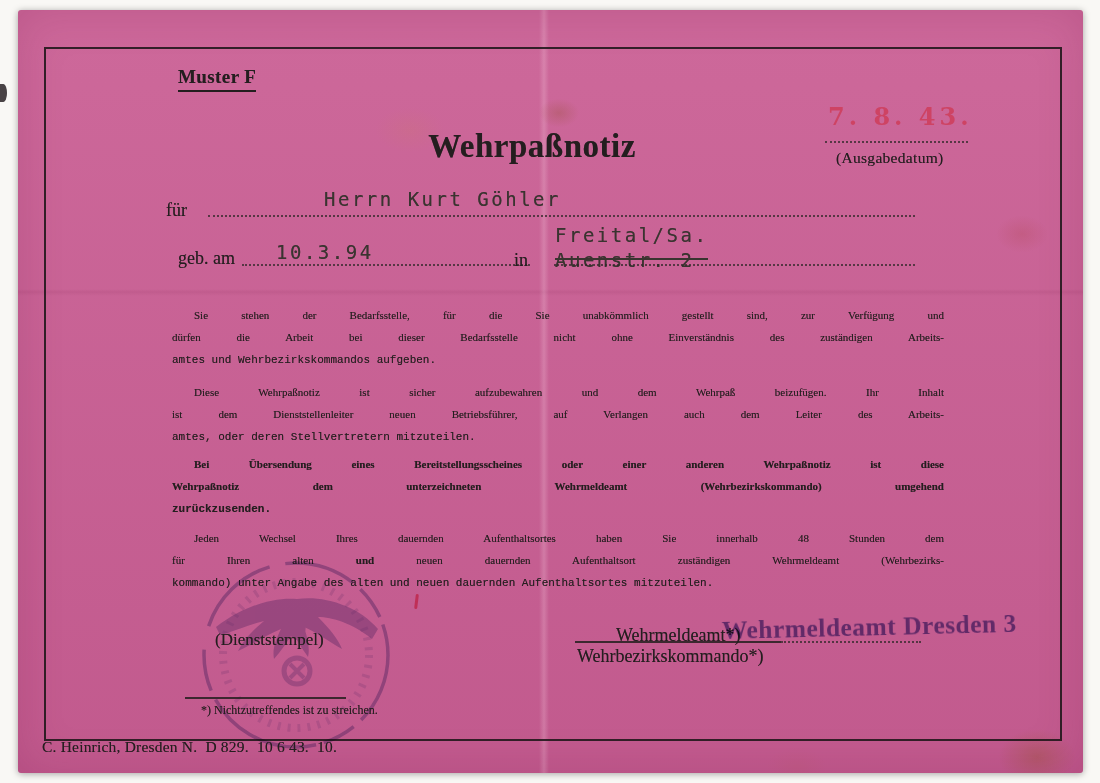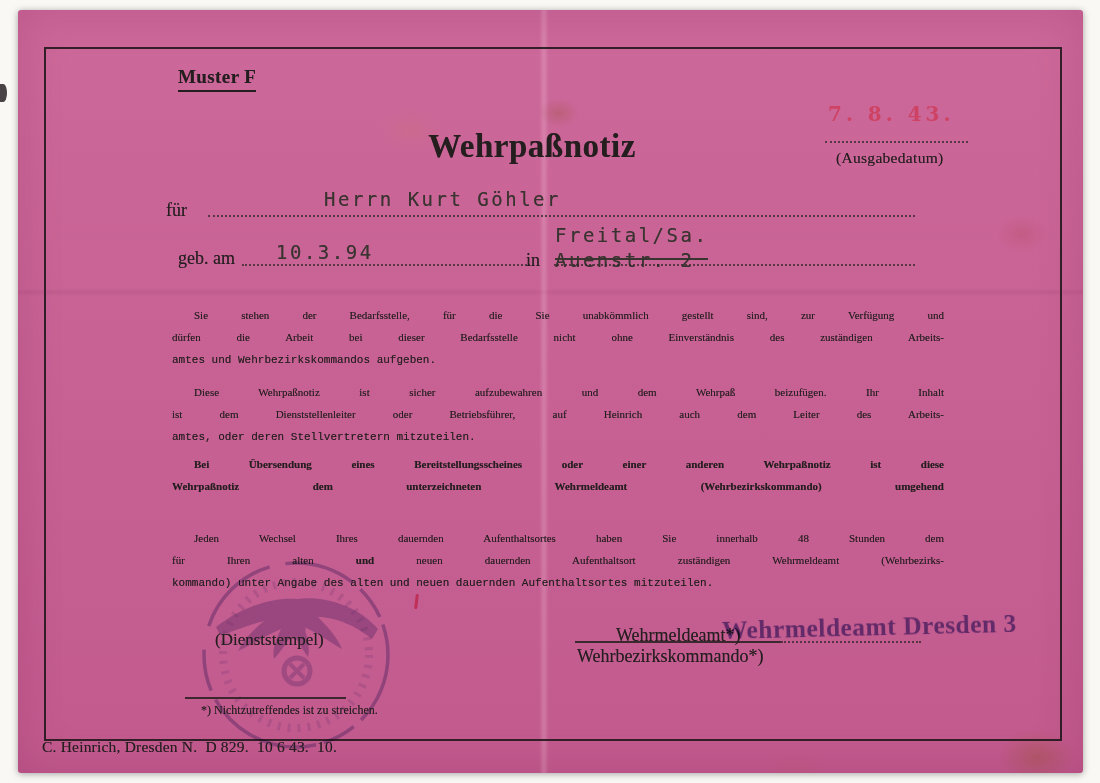--- a/index.html
+++ b/index.html
@@ -30,21 +30,21 @@
   .typed{font-family:"DejaVu Sans Mono",monospace;font-size:19px;letter-spacing:2.5px;color:#3a3430;
          text-shadow:0 0 .6px rgba(58,52,48,.6);}
   .typed-underline{border-bottom:2px solid #3a3430;padding-bottom:12px;}
   .para{width:772px;font-size:11px;line-height:22.4px;text-align:justify;}
   .para .line{text-align:justify;text-align-last:justify;white-space:nowrap;}
   .para .line.last{text-align-last:left;font-family:Liberation Mono, monospace;}
   .para .line.indent{padding-left:22px;}
   .para.bold{font-weight:700;}
   .bold-inline{font-weight:700;}
   .office{font-size:18px;}
-  .stamp-red{font-family:"DejaVu Serif",serif;font-size:20px;letter-spacing:4px;color:rgba(206,58,84,.78);
+  .stamp-red{font-family:"DejaVu Serif",serif;font-size:24px;letter-spacing:4px;color:rgba(206,58,84,.78);
              filter:blur(.4px);font-weight:700;}
   .stamp-purple{font-size:26px;font-weight:700;letter-spacing:.5px;color:rgba(99,83,168,.82);
                 transform:rotate(-1.4deg) scaleX(.98);transform-origin:left center;filter:blur(.5px);
                 mix-blend-mode:multiply;white-space:nowrap;}
   .red-tick{width:3px;height:15px;background:rgba(190,28,62,.7);transform:rotate(7deg);border-radius:2px;}
   .footnote{font-size:12px;}
   .printer{font-size:15.5px;letter-spacing:.2px;white-space:pre;}
   .seal{mix-blend-mode:multiply;opacity:.8;filter:blur(.7px);}
 </style>
 </head>
@@ -65,39 +65,40 @@
     <div class="abs ink small-label" style="left:818px;top:139px;">(Ausgabedatum)</div>
 
     <div class="abs ink field-label" style="left:148px;top:190px;">für</div>
     <div class="abs typed" style="left:306px;top:178px;">Herrn Kurt Göhler</div>
     <div class="abs dots" style="left:190px;top:205px;width:707px;"></div>
 
     <div class="abs typed typed-underline" style="left:537px;top:214px;">Freital/Sa.</div>
     <div class="abs ink field-label" style="left:160px;top:238px;">geb. am</div>
     <div class="abs typed" style="left:258px;top:231px;">10.3.94</div>
     <div class="abs dots" style="left:224px;top:254px;width:288px;"></div>
-    <div class="abs ink field-label" style="left:508px;top:240px;">in</div>
+    <div class="abs ink field-label" style="left:496px;top:240px;">in</div>
     <div class="abs typed" style="left:537px;top:239px;">Auenstr. 2</div>
     <div class="abs dots" style="left:536px;top:254px;width:361px;"></div>
 
     <div class="abs ink para" style="left:154px;top:294px;">
       <div class="line indent">Sie stehen der Bedarfsstelle, für die Sie unabkömmlich gestellt sind, zur Verfügung und</div>
       <div class="line">dürfen die Arbeit bei dieser Bedarfsstelle nicht ohne Einverständnis des zuständigen Arbeits-</div>
       <div class="line last">amtes und Wehrbezirkskommandos aufgeben.</div>
     </div>
 
     <div class="abs ink para" style="left:154px;top:371px;">
       <div class="line indent">Diese Wehrpaßnotiz ist sicher aufzubewahren und dem Wehrpaß beizufügen. Ihr Inhalt</div>
-      <div class="line">ist dem Dienststellenleiter oder Betriebsführer, auf Heinrich auch dem Leiter des Arbeits-</div>
+      <div class="line">ist dem Dienststellenleiter neuen Betriebsführer, auf Verlangen auch dem Leiter des Arbeits-</div>
       <div class="line last">amtes, oder deren Stellvertretern mitzuteilen.</div>
     </div>
 
     <div class="abs ink para bold" style="left:154px;top:443px;">
       <div class="line indent">Bei Übersendung eines Bereitstellungsscheines oder einer anderen Wehrpaßnotiz ist diese</div>
       <div class="line">Wehrpaßnotiz dem unterzeichneten Wehrmeldeamt (Wehrbezirkskommando) umgehend</div>
+      <div class="line last">zurückzusenden.</div>
     </div>
 
     <div class="abs ink para" style="left:154px;top:517px;">
       <div class="line indent">Jeden Wechsel Ihres dauernden Aufenthaltsortes haben Sie innerhalb 48 Stunden dem</div>
       <div class="line"><span>für Ihren alten </span><span class="bold-inline">und</span><span> neuen dauernden Aufenthaltsort zuständigen Wehrmeldeamt (Wehrbezirks-</span></div>
       <div class="line last">kommando) unter Angabe des alten und neuen dauernden Aufenthaltsortes mitzuteilen.</div>
     </div>
 
     <div class="abs red-tick" style="left:397px;top:584px;"></div>
 

